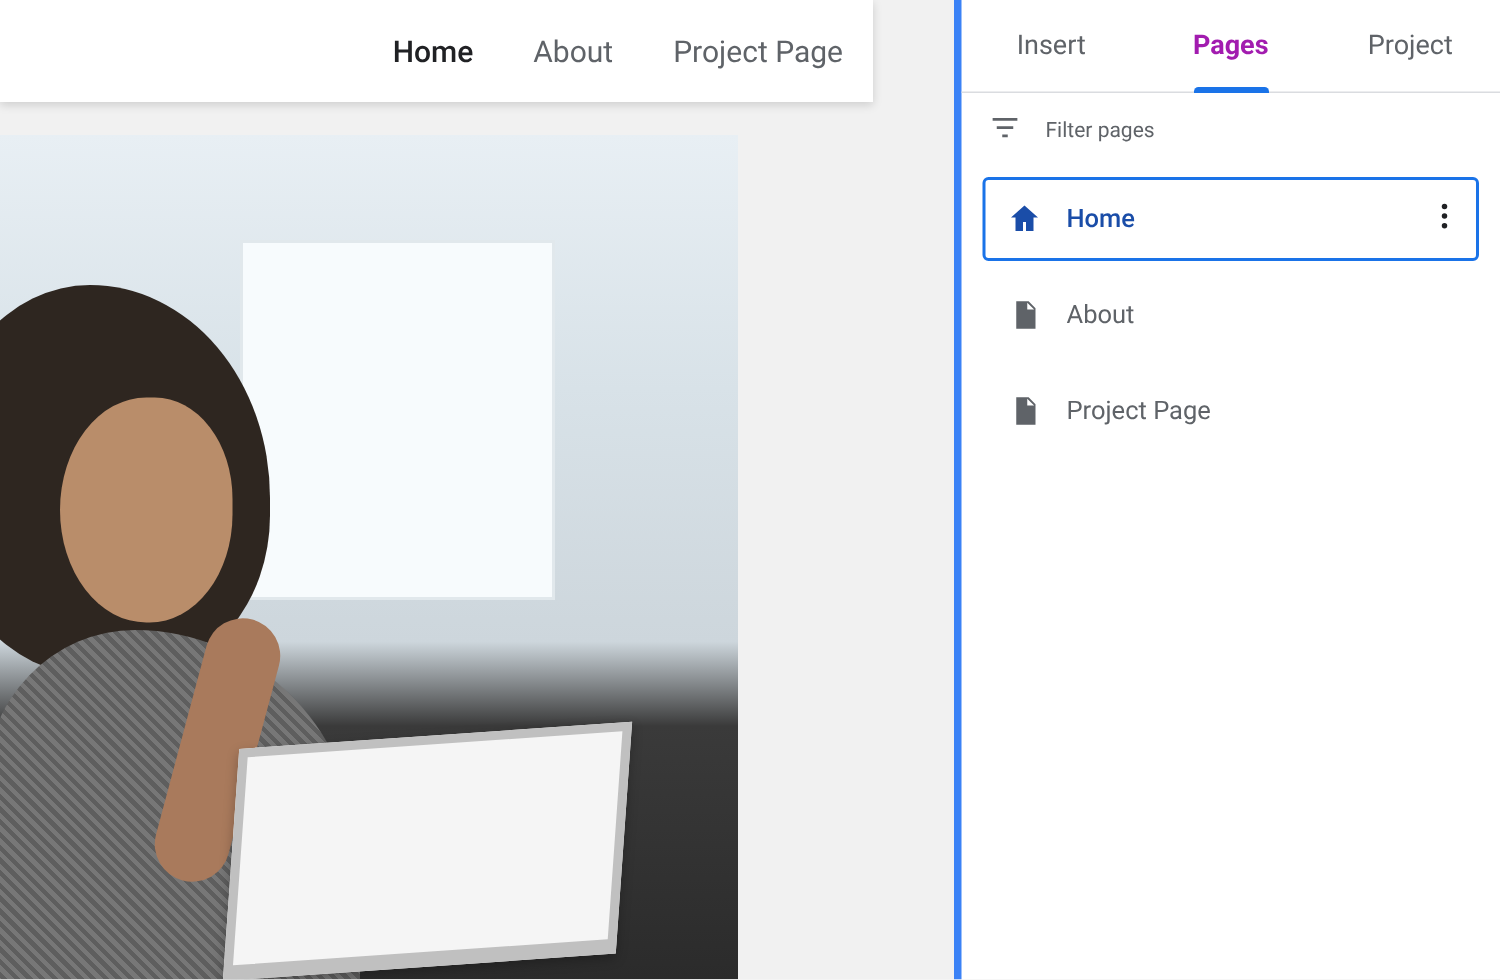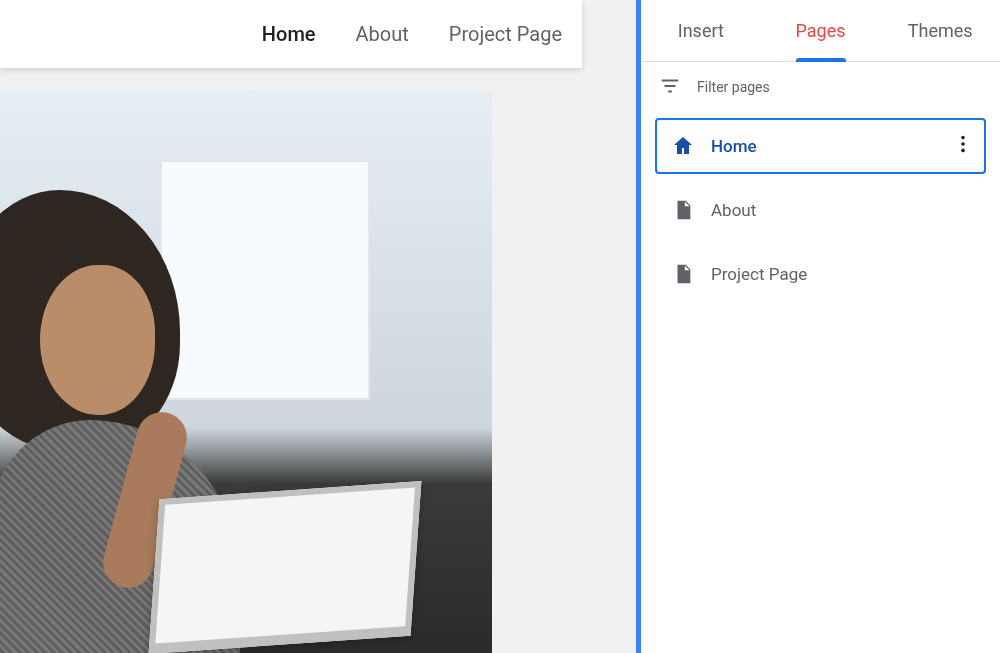--- a/index.html
+++ b/index.html
@@ -146,22 +146,22 @@
       flex: 1;
       display: flex;
       align-items: center;
       justify-content: center;
       font-size: 18px;
       color: #5f6368;
       cursor: pointer;
       position: relative;
     }
     .panel-tab.active {
-      color: #ef4444;
-      font-weight: 400;
+      color: #a21caf;
+      font-weight: 700;
     }
     .panel-tab.active::after {
       content: "";
       position: absolute;
       bottom: -1px;
       left: 50%;
       transform: translateX(-50%);
       width: 50px;
       height: 4px;
       background: #1a73e8;
@@ -253,21 +253,21 @@
 
       </div>
     </div>
   </div>
 </div>
 
 <div class="side-panel">
   <div class="panel-tabs">
     <div class="panel-tab">Insert</div>
     <div class="panel-tab active">Pages</div>
-    <div class="panel-tab">Themes</div>
+    <div class="panel-tab">Project</div>
   </div>
 
   <div class="filter-row">
     <span>
       <svg width="22" height="22" viewBox="0 0 24 24">
           <path d="M3 5h18v2H3V5zm3 6h12v2H6v-2zm4 6h4v2h-4v-2z"></path>
         </svg>
     </span>
     <span>Filter pages</span>
   </div>

